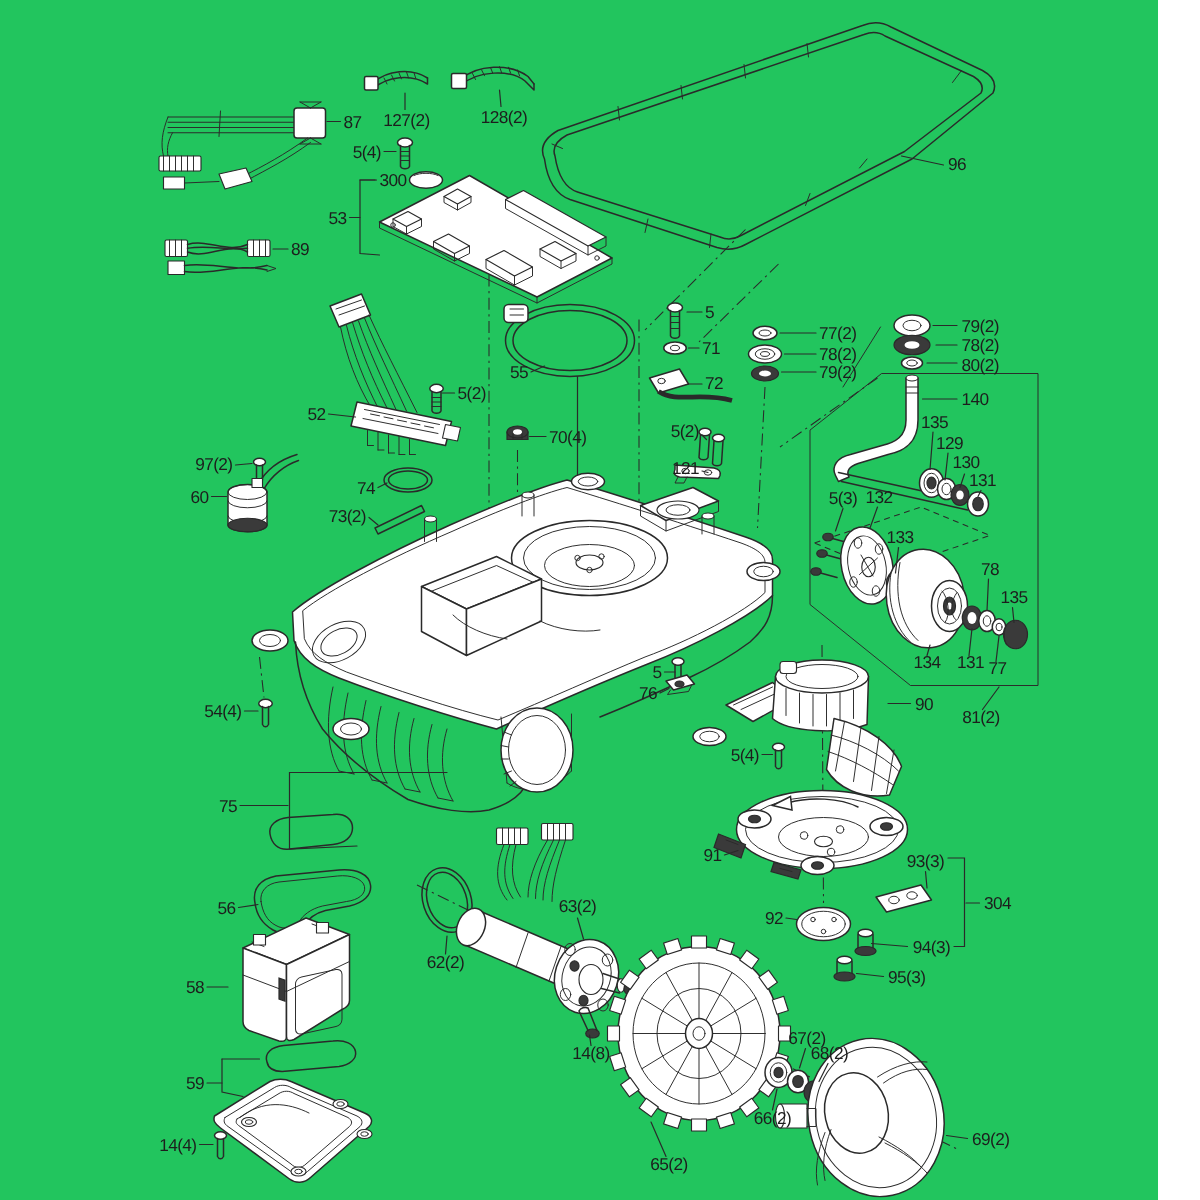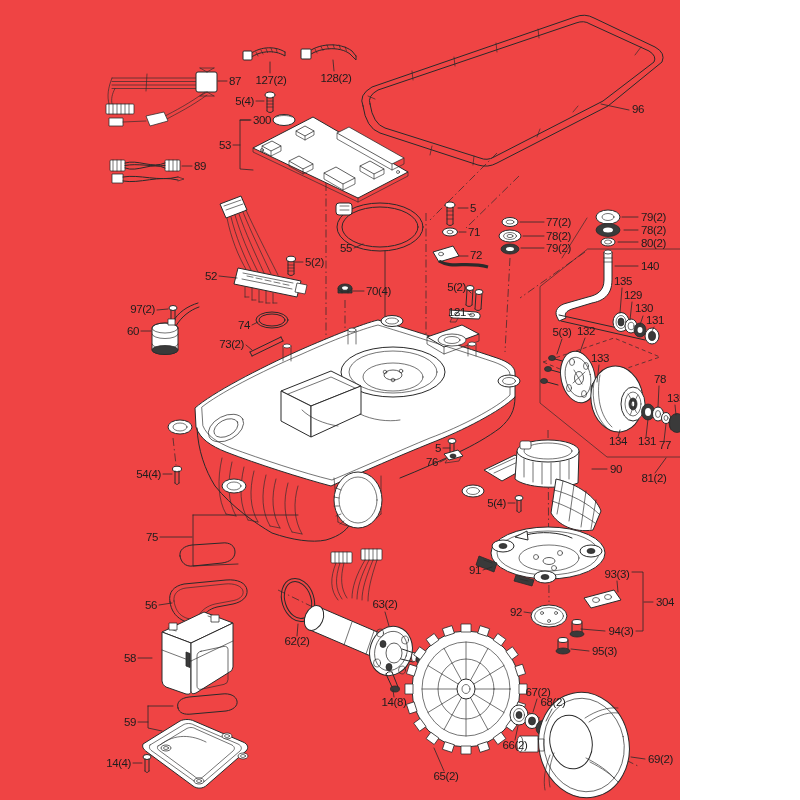--- a/index.html
+++ b/index.html
@@ -1,16 +1,16 @@
 <!DOCTYPE html>
 <html><head>
 <meta charset="utf-8">
 <style>
   html,body{margin:0;padding:0;background:#fff;}
-  .stage{width:680px;height:800px;position:relative;background:#ef4444;overflow:hidden;}
+  .stage{width:772px;height:800px;position:relative;background:#22c55e;overflow:hidden;}
   svg{display:block;}
   svg text{font-family:"Liberation Sans","DejaVu Sans",sans-serif;font-size:11.5px;fill:#1d1d1d;letter-spacing:-0.4px;}
   .ln{fill:none;stroke:#2a2a2a;stroke-width:1;stroke-linecap:round;stroke-linejoin:round;}
   .thin{fill:none;stroke:#2a2a2a;stroke-width:.65;stroke-linecap:round;stroke-linejoin:round;}
   .wf{fill:#ffffff;stroke:#2a2a2a;stroke-width:1;stroke-linejoin:round;}
   .wf2{fill:#ffffff;stroke:#2a2a2a;stroke-width:.75;stroke-linejoin:round;}
   .dk{fill:#3a3a3a;stroke:#2a2a2a;stroke-width:.8;}
   .dash{fill:none;stroke:#2a2a2a;stroke-width:.7;stroke-dasharray:8 3 1.5 3;}
   .dsh2{fill:none;stroke:#2a2a2a;stroke-width:.7;stroke-dasharray:4 3;}
   .ldr{fill:none;stroke:#2a2a2a;stroke-width:.8;stroke-linecap:round;}

